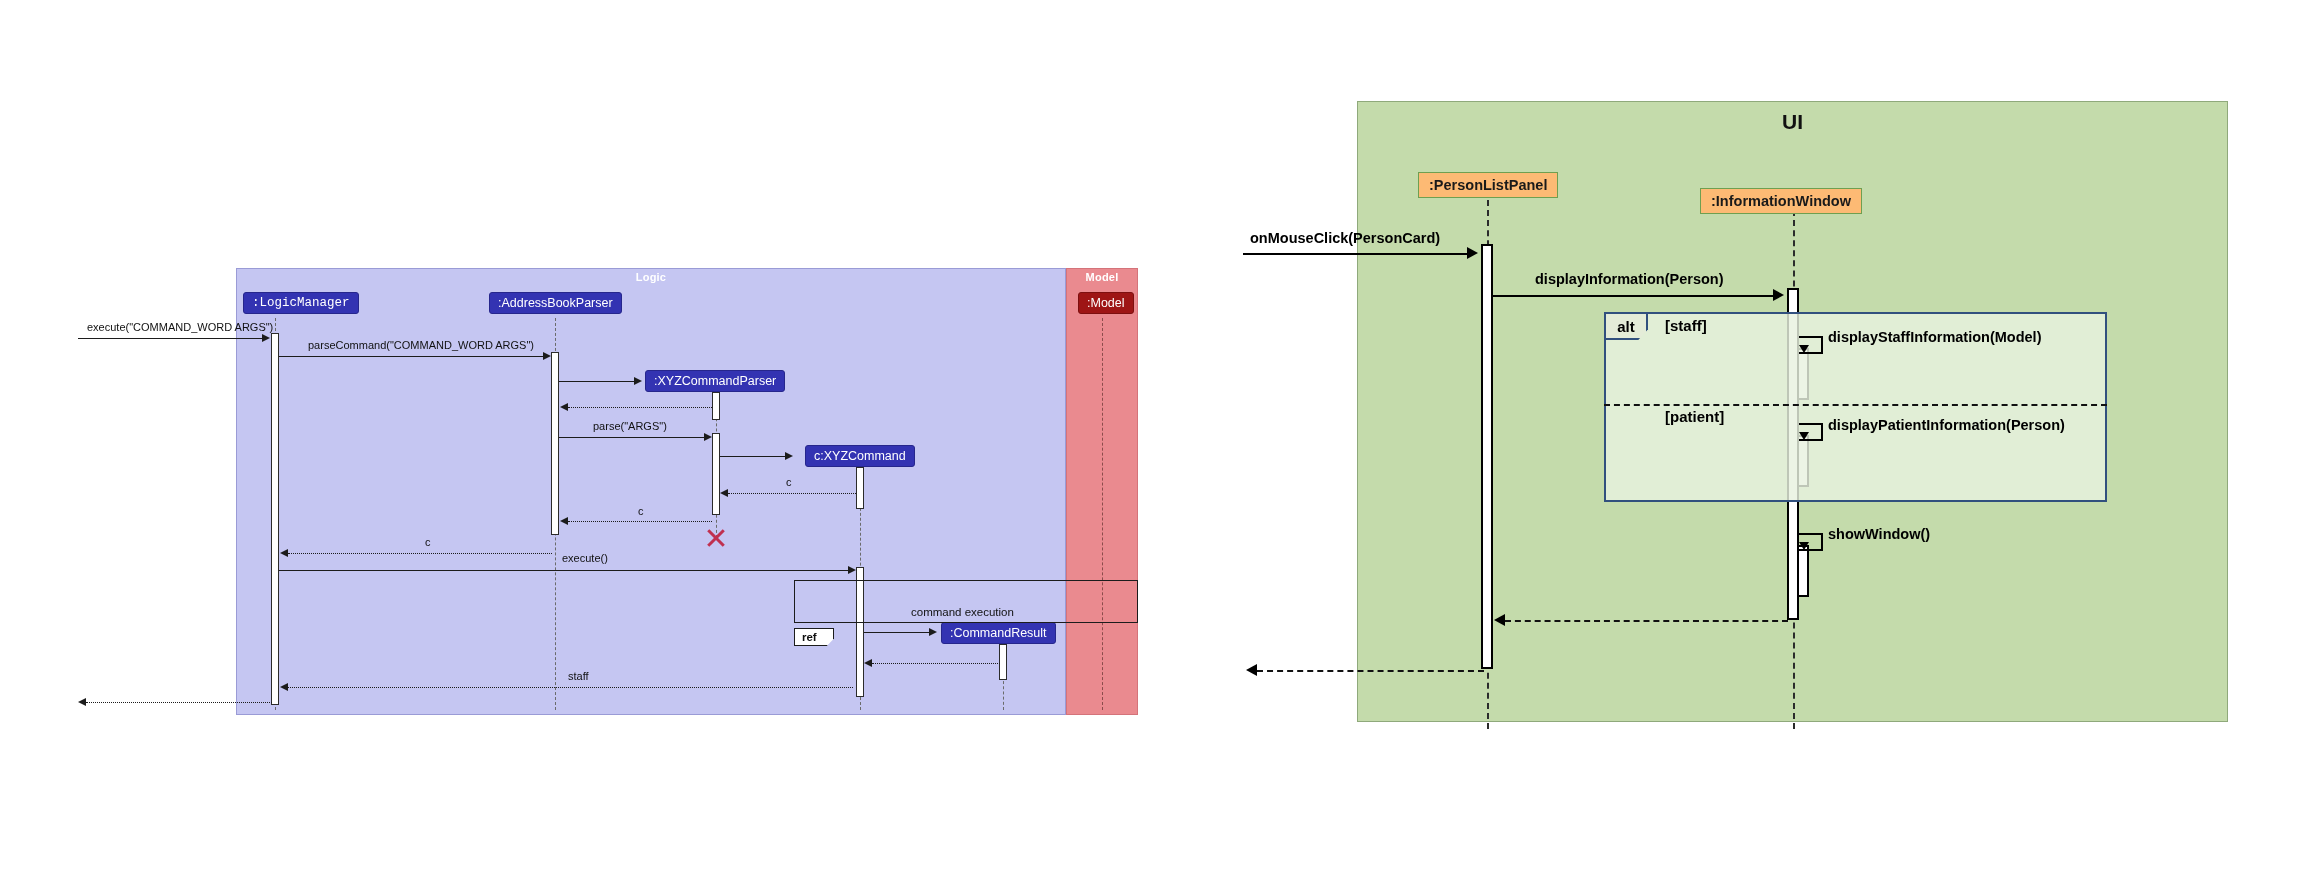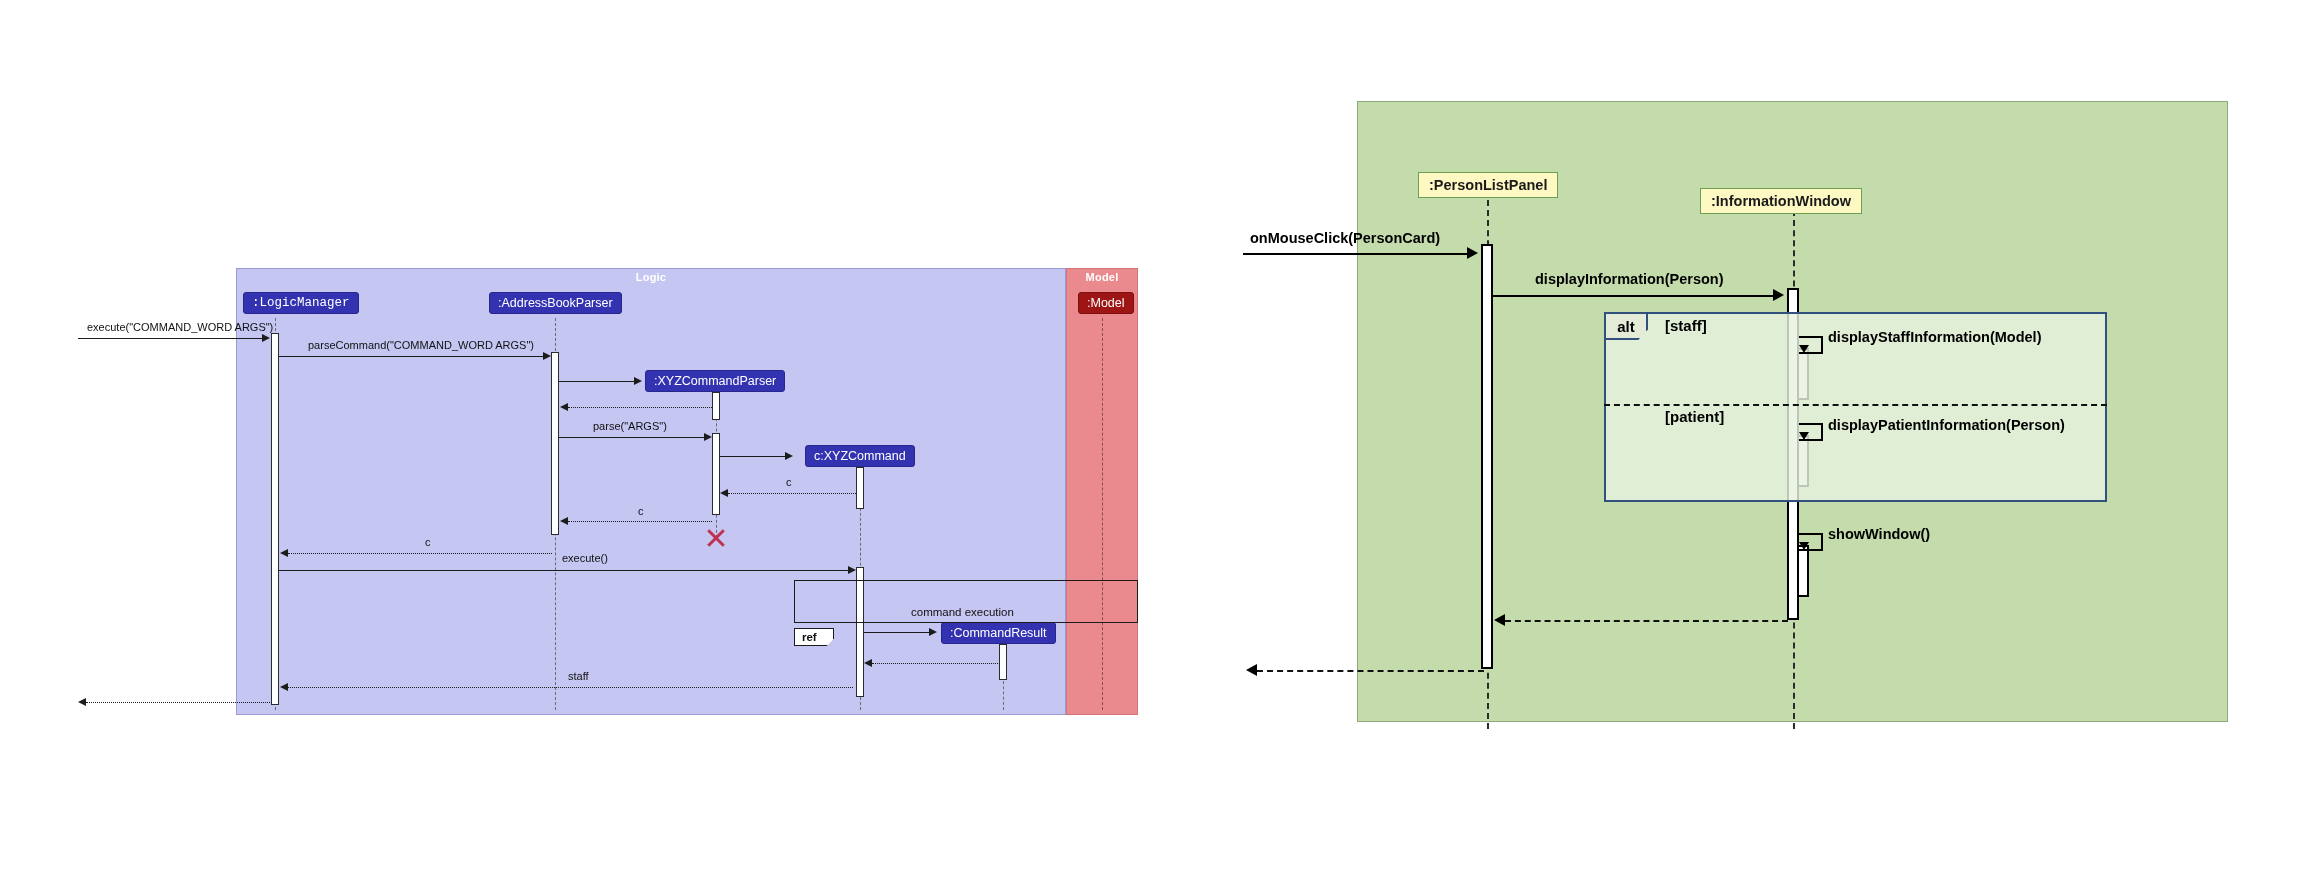--- a/index.html
+++ b/index.html
@@ -67,21 +67,21 @@
   .part.model {
     background: #9e1515;
     border: 1px solid #7d0f0f;
     border-radius: 3px;
     color: #ffffff;
     font-size: 12.5px;
     height: 22px;
     padding: 0 8px;
   }
   .part.ui {
-    background: #fef9c3;
+    background: #fdba74;
     border: 1px solid #6f9f50;
     color: #1a1a1a;
     font-weight: bold;
     font-size: 14.5px;
     height: 26px;
     padding: 0 10px;
   }
 
   .act {
     position: absolute;
@@ -350,20 +350,21 @@
 
     <div class="msg dotted" style="left:86px;top:702px;width:186px;"></div>
     <div class="arrowL" style="left:78px;top:698px;"></div>
 
   </div>
 
   <div class="abs" style="left:0;top:0;width:2312px;height:882px;">
 
     <div class="pkg" style="left:1357px;top:101px;width:871px;height:621px;background:#c4dbab;border:1px solid #8fa97b;">
     </div>
+    <div class="abs" style="left:1357px;top:110px;width:871px;text-align:center;font-size:21px;font-weight:bold;color:#111111;">UI</div>
 
     <div class="lifeline thick" style="left:1487px;top:200px;height:529px;"></div>
     <div class="lifeline thick" style="left:1793px;top:200px;height:529px;"></div>
 
     <div class="part ui" style="left:1418px;top:172px;">
       <span>:PersonListPanel</span>
     </div>
 
     <div class="part ui" style="left:1700px;top:188px;">
       <span>:InformationWindow</span>

